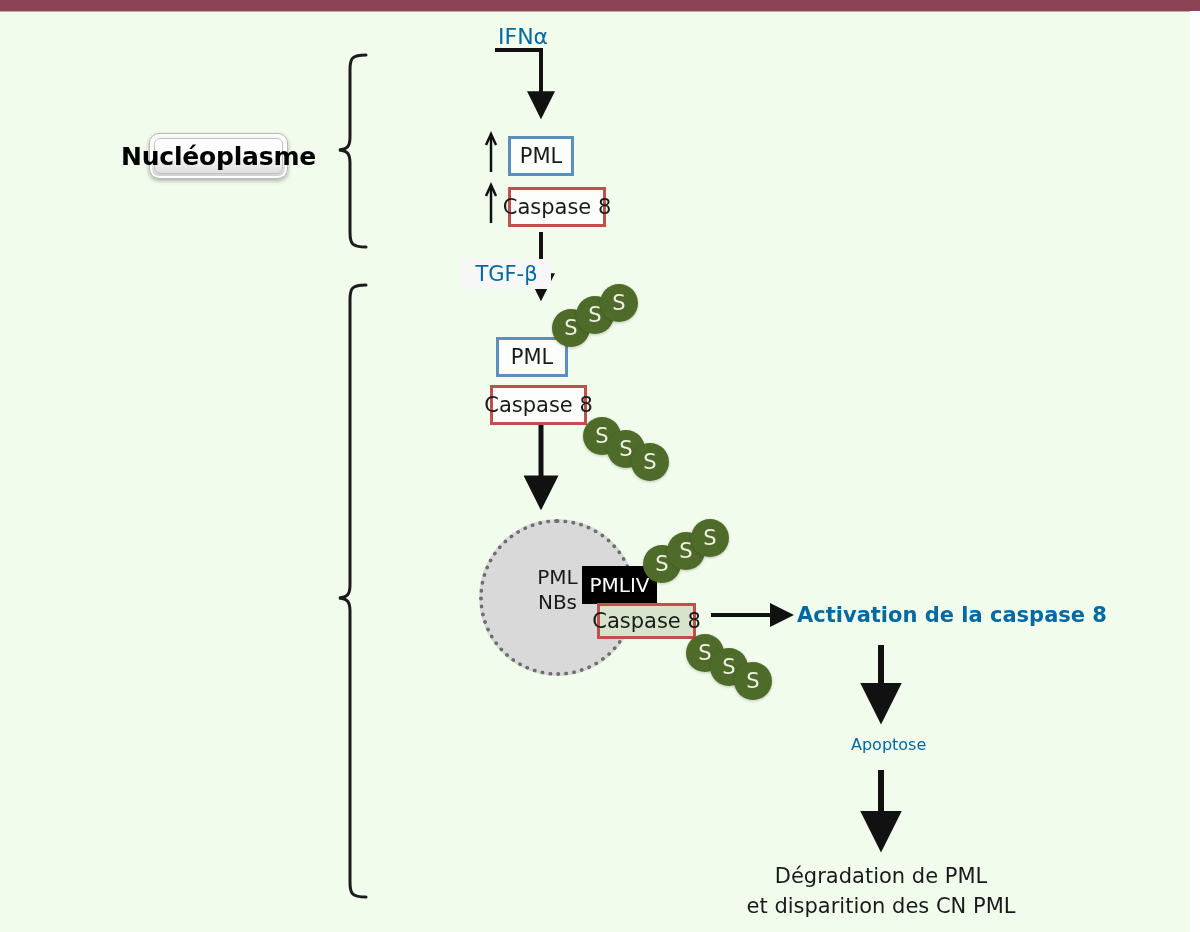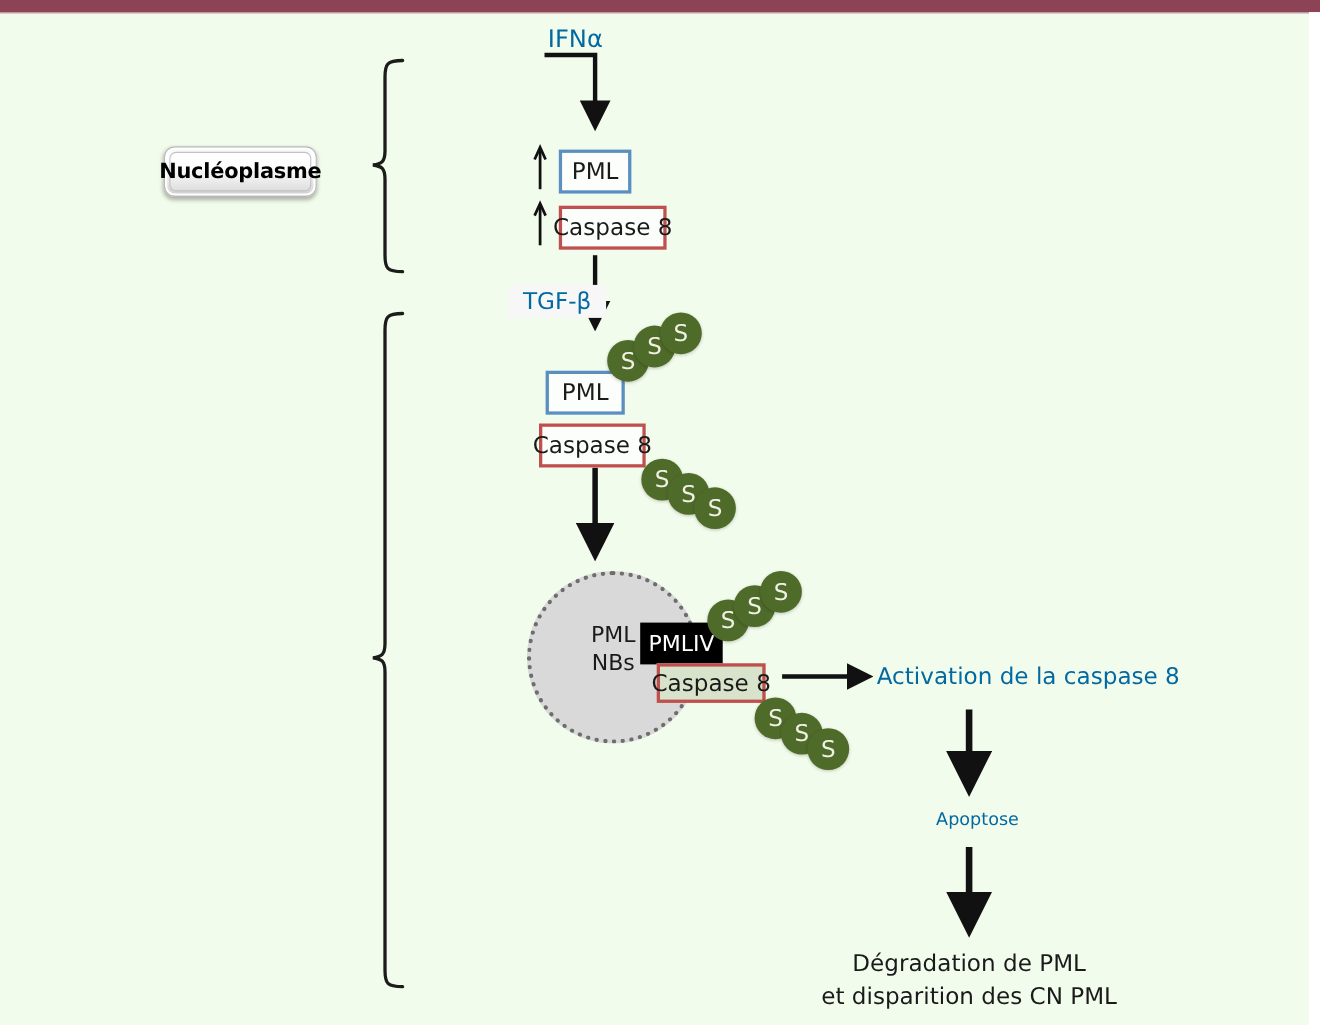--- a/index.html
+++ b/index.html
@@ -43,21 +43,21 @@
   .pill {
     position: absolute;
     border-radius: 10px;
     background: linear-gradient(to bottom, #f4f4f4 0%, #ffffff 18%, #fbfbfb 45%, #d9d9d9 88%, #cccccc 100%);
     box-shadow: 0 2px 4px rgba(0,0,0,0.30), 0 0 0 2px #ffffff inset;
     border: 1px solid #b9b9b9;
     display: flex;
     align-items: center;
     justify-content: center;
     font-weight: bold;
-    font-size: 19px;
+    font-size: 25px;
     letter-spacing: -0.2px;
     color: #000000;
     font-family: "DejaVu Sans", sans-serif;
   }
   .pill .inner {
     position: absolute;
     left: 4px; right: 4px; top: 4px; bottom: 4px;
     border: 1px solid #c2c2c2;
     border-radius: 6px;
     background: linear-gradient(to bottom, #ffffff 0%, #fdfdfd 40%, #eaeaea 78%, #dedede 100%);
@@ -210,21 +210,21 @@
   <div class="pbox greenfill" style="left:597px; top:603px; width:99px; height:36px;">Caspase 8</div>
 
   <div class="sumo" style="left:643px; top:545px;">S</div>
   <div class="sumo" style="left:667px; top:532px;">S</div>
   <div class="sumo" style="left:691px; top:519px;">S</div>
 
   <div class="sumo" style="left:686px; top:634px;">S</div>
   <div class="sumo" style="left:710px; top:648px;">S</div>
   <div class="sumo" style="left:734px; top:662px;">S</div>
 
-  <div class="txt" style="left:797px; top:603px; font-size:21px;">Activation de la caspase 8</div>
+  <div class="txt" style="left:797px; top:603px; font-size:21px;font-weight:bold;">Activation de la caspase 8</div>
 
   <div class="txt" style="left:851px; top:735px; font-size:16px;">Apoptose</div>
 
   <div class="nbtext" style="left:731px; top:861px; width:300px; font-size:21px; line-height:1.45;">
     <div>Dégradation de PML</div>
     <div>et disparition des CN PML</div>
   </div>
 
 </div>
 

